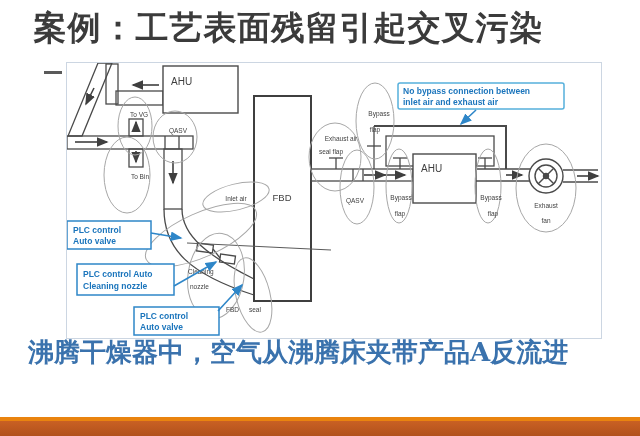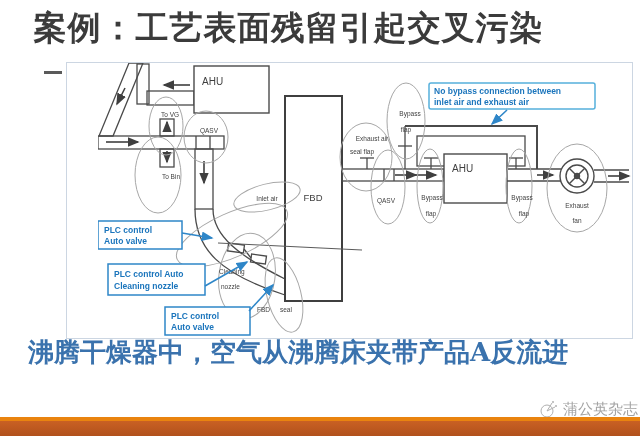--- a/index.html
+++ b/index.html
@@ -6,21 +6,21 @@
   #slide{position:relative;width:640px;height:436px;background:#ffffff;overflow:hidden;
          font-family:"Liberation Sans",sans-serif;}
   
   #title{position:absolute;left:0;top:6px;width:577px;text-align:center;
          font-family:"DejaVu Serif",serif;font-weight:bold;font-size:33px;
          letter-spacing:1px;color:#3b3b3b;}
   
   #dash{position:absolute;left:44px;top:71px;width:18px;height:3px;background:#5a5a5a;}
   
   #panel{position:absolute;left:66px;top:62px;width:534px;height:275px;
-         border:1px solid #ccd6e2;background:#ffffff;box-sizing:content-box;padding-left:31px;}
+         border:1px solid #ccd6e2;background:#ffffff;box-sizing:content-box;}
   
   #bodytext{position:absolute;left:28px;top:337px;width:600px;
             font-family:"DejaVu Serif",serif;font-weight:bold;font-size:26px;
             line-height:31px;color:#3a72ad;}
   
   #watermark{position:absolute;right:2px;top:398px;display:flex;align-items:center;
              color:#a3a3a3;font-size:15px;font-family:"DejaVu Serif",serif;}
   #watermark svg{margin-right:3px;}
   
   #bar-top{position:absolute;left:0;top:417px;width:640px;height:4px;background:#e9830f;}
@@ -200,29 +200,17 @@
         <text class="blue" x="73" y="267" font-size="8.5">Auto valve</text>
         <line x1="151" y1="248" x2="175" y2="222" stroke="#2e86c8" stroke-width="1.6" marker-end="url(#ahb)"></line>
       </g>
     </svg>
   </div>
 
   <div id="bodytext">
     <div>沸腾干燥器中，空气从沸腾床夹带产品A反流进</div>
   </div>
 
-  <div id="watermark">
-    <svg width="22" height="22" viewBox="0 0 22 22">
-      <g stroke="#b0b0b0" stroke-width="1" fill="none">
-        <circle cx="9" cy="13" r="6"></circle>
-        <line x1="9" y1="13" x2="14" y2="5"></line>
-        <line x1="9" y1="13" x2="17" y2="9"></line>
-        <circle cx="15" cy="4" r="1" fill="#b0b0b0" stroke="none"></circle>
-        <circle cx="18" cy="8" r="1" fill="#b0b0b0" stroke="none"></circle>
-      </g>
-    </svg>
-    <span>蒲公英杂志</span>
-  </div>
 
   <div id="bar-top"></div>
   <div id="bar-bottom"></div>
 
 </div>
 
 </body></html>

